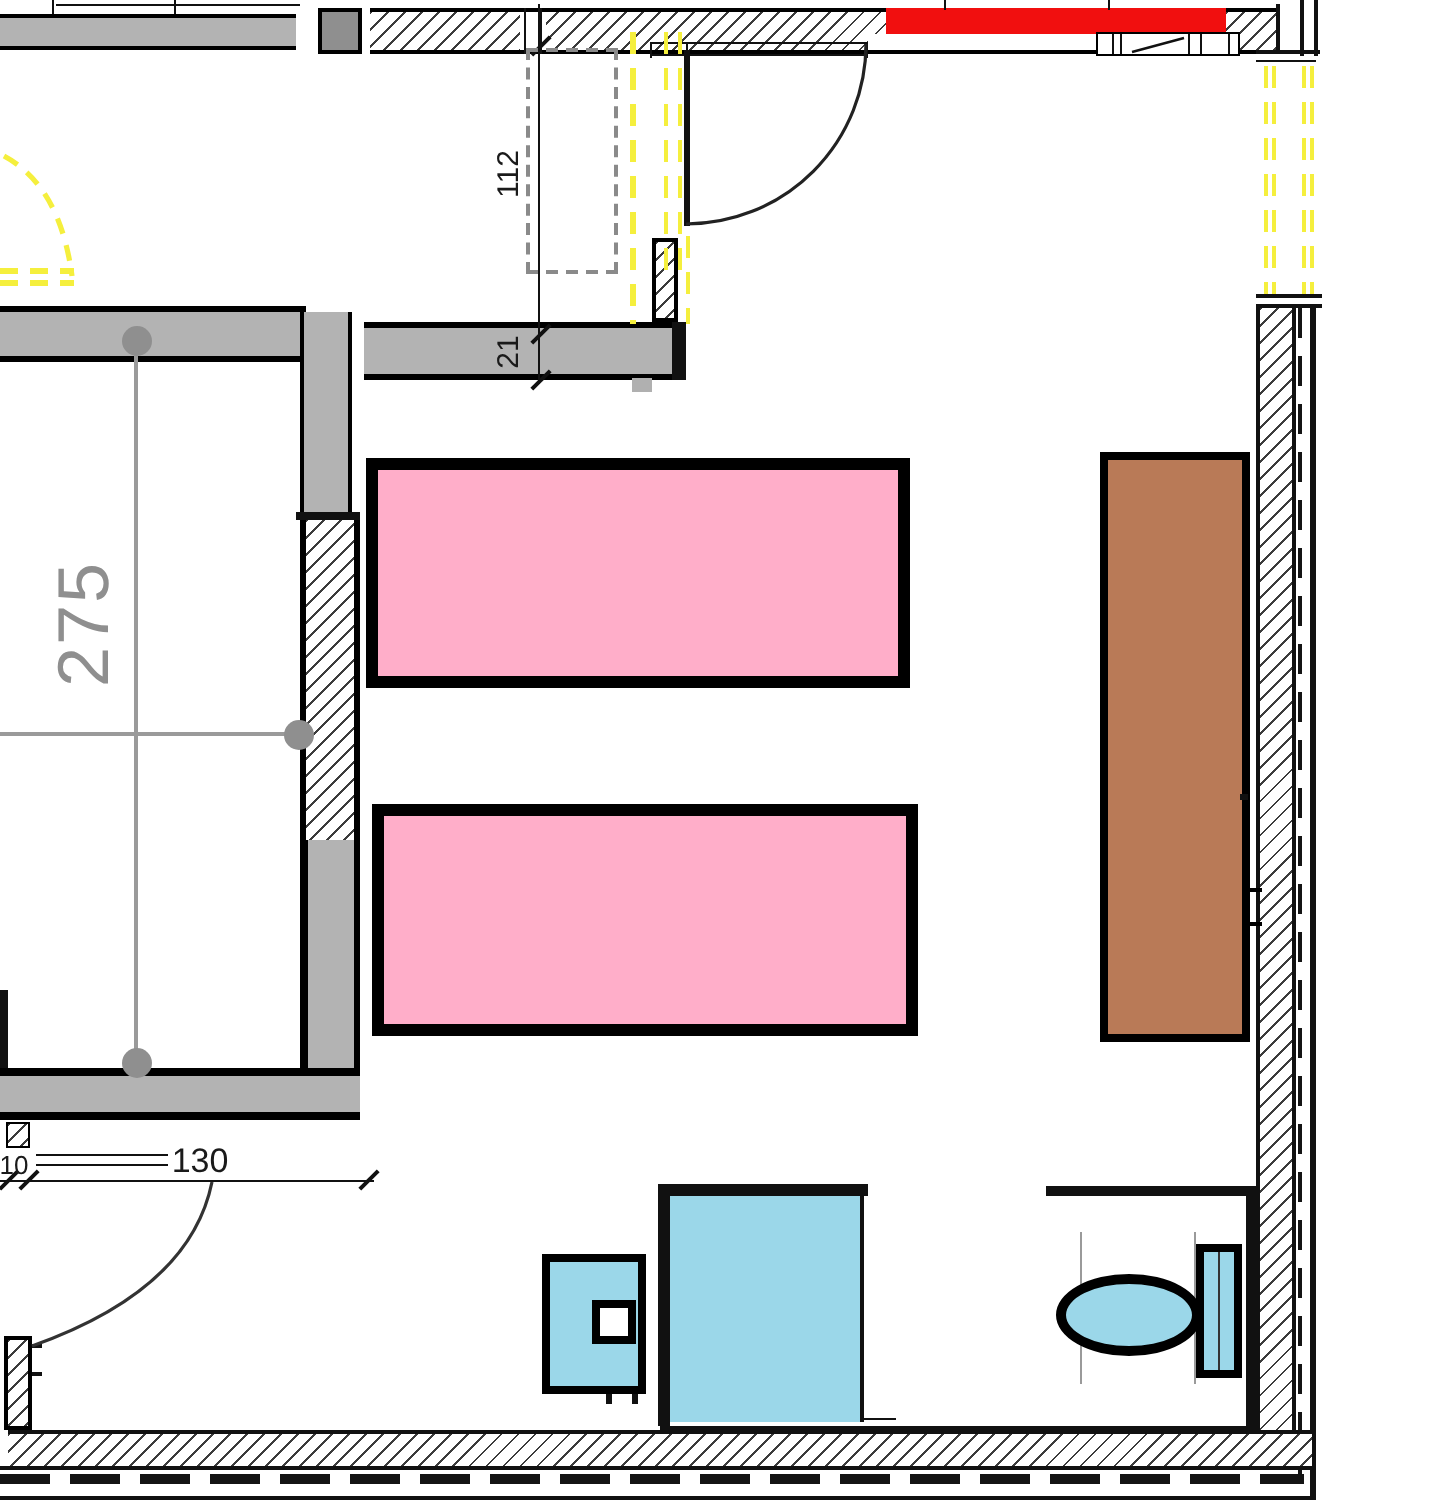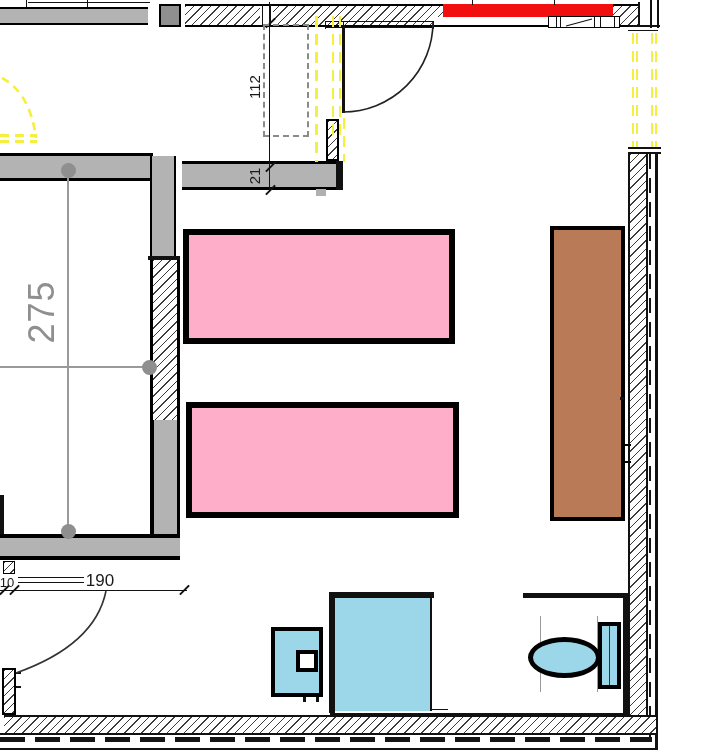--- a/index.html
+++ b/index.html
@@ -145,21 +145,21 @@
   <div class="abs blk" style="left:316px;top:697px;width:3px;height:5px;"></div>
 
   <div class="abs hatch" style="left:3px;top:561px;width:12px;height:13px;border:1px solid #000;box-sizing:border-box;"></div>
   <div class="abs blk" style="left:18px;top:577px;width:66px;height:1px;"></div>
   <div class="abs blk" style="left:18px;top:582px;width:66px;height:1px;"></div>
   <div class="abs blk" style="left:0;top:590px;width:187px;height:1px;"></div>
   <div class="abs tick" style="left:-2px;top:589px;"></div>
   <div class="abs tick" style="left:8px;top:589px;"></div>
   <div class="abs tick" style="left:178px;top:589px;"></div>
   <div class="abs dim" style="left:-6px;top:574px;width:26px;height:16px;font-size:13px;">10</div>
-  <div class="abs dim" style="left:70px;top:572px;width:60px;height:18px;font-size:17px;">190</div>
+  <div class="abs dim" style="left:70px;top:572px;width:60px;height:18px;font-size:17px;">130</div>
   <div class="abs hatch" style="left:2px;top:668px;width:14px;height:47px;border:2px solid #000;box-sizing:border-box;"></div>
   <div class="abs blk" style="left:16px;top:672px;width:5px;height:2px;"></div>
   <div class="abs blk" style="left:16px;top:686px;width:5px;height:2px;"></div>
 
   <div class="abs blk" style="left:4px;top:715px;width:654px;height:2px;"></div>
   <div class="abs hatch" style="left:4px;top:717px;width:652px;height:16px;"></div>
   <div class="abs blk" style="left:0;top:733px;width:658px;height:2px;"></div>
   <div class="abs kdashh" style="left:0;top:737px;width:652px;height:5px;"></div>
   <div class="abs blk" style="left:0;top:748px;width:658px;height:2px;"></div>
 

